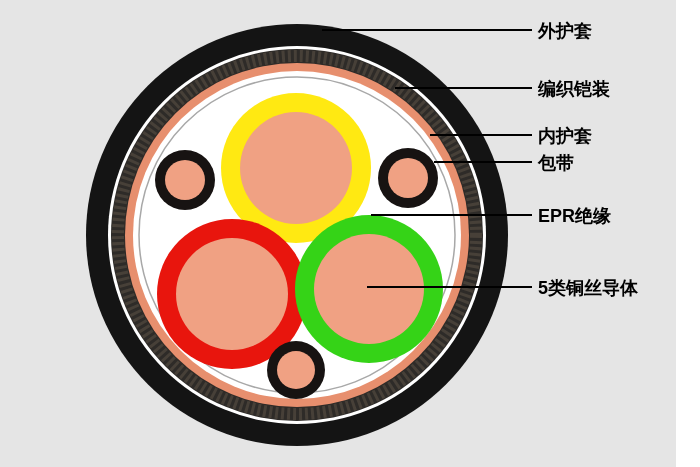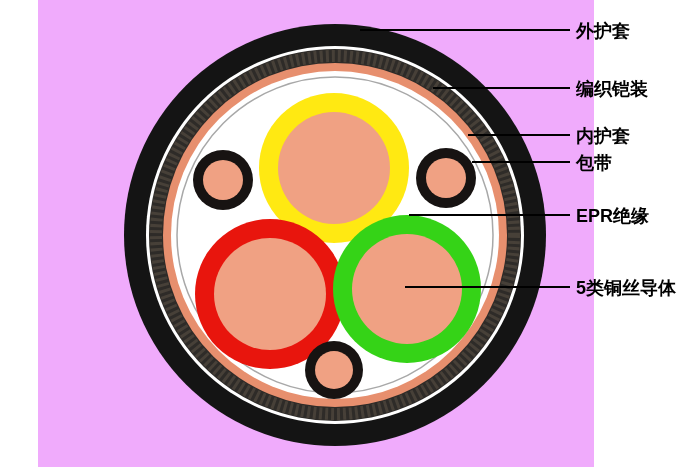--- a/index.html
+++ b/index.html
@@ -6,24 +6,23 @@
     margin: 0;
     padding: 0;
     background: #ffffff;
     width: 700px;
     height: 467px;
     overflow: hidden;
     font-family: "Liberation Sans", sans-serif;
   }
   .stage {
     position: relative;
-    width: 556px;
+    width: 676px;
     height: 467px;
-    background: #f0abfc;
-    margin-left: 38px;
+    background: #e5e5e5;
   }
   svg text.part-label {
     font-family: "Liberation Sans", "DejaVu Sans", sans-serif;
     font-size: 18px;
     font-weight: bold;
     fill: #000000;
   }
   svg .leader {
     stroke: #000000;
     stroke-width: 2;

